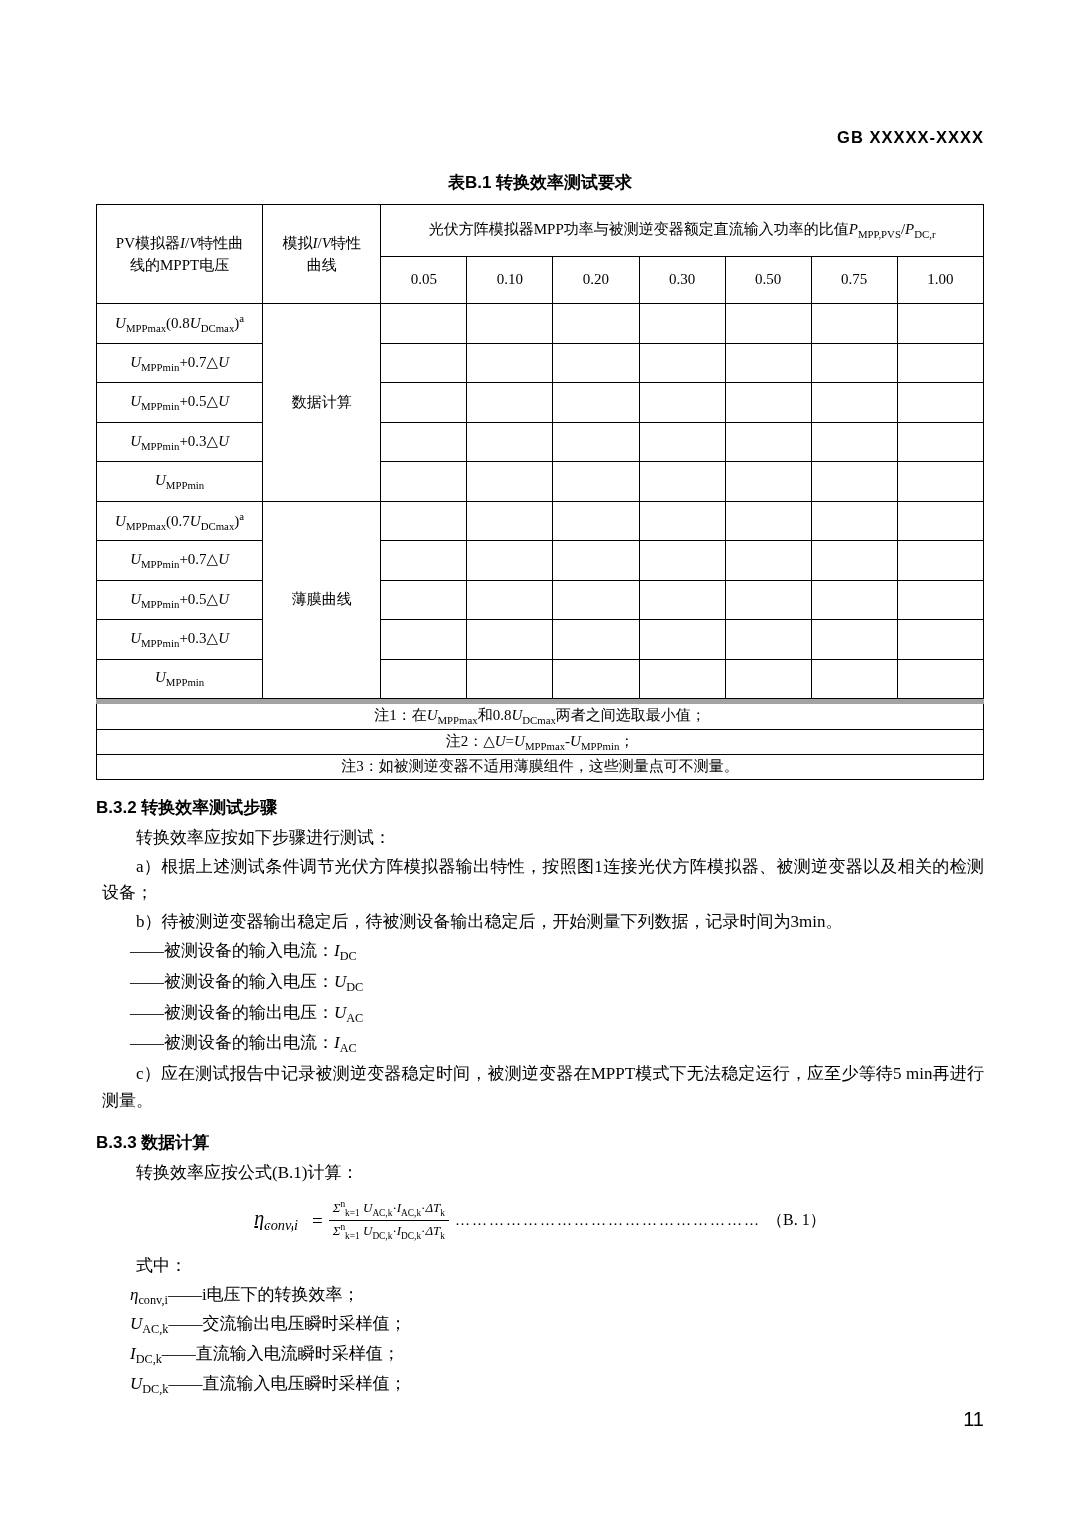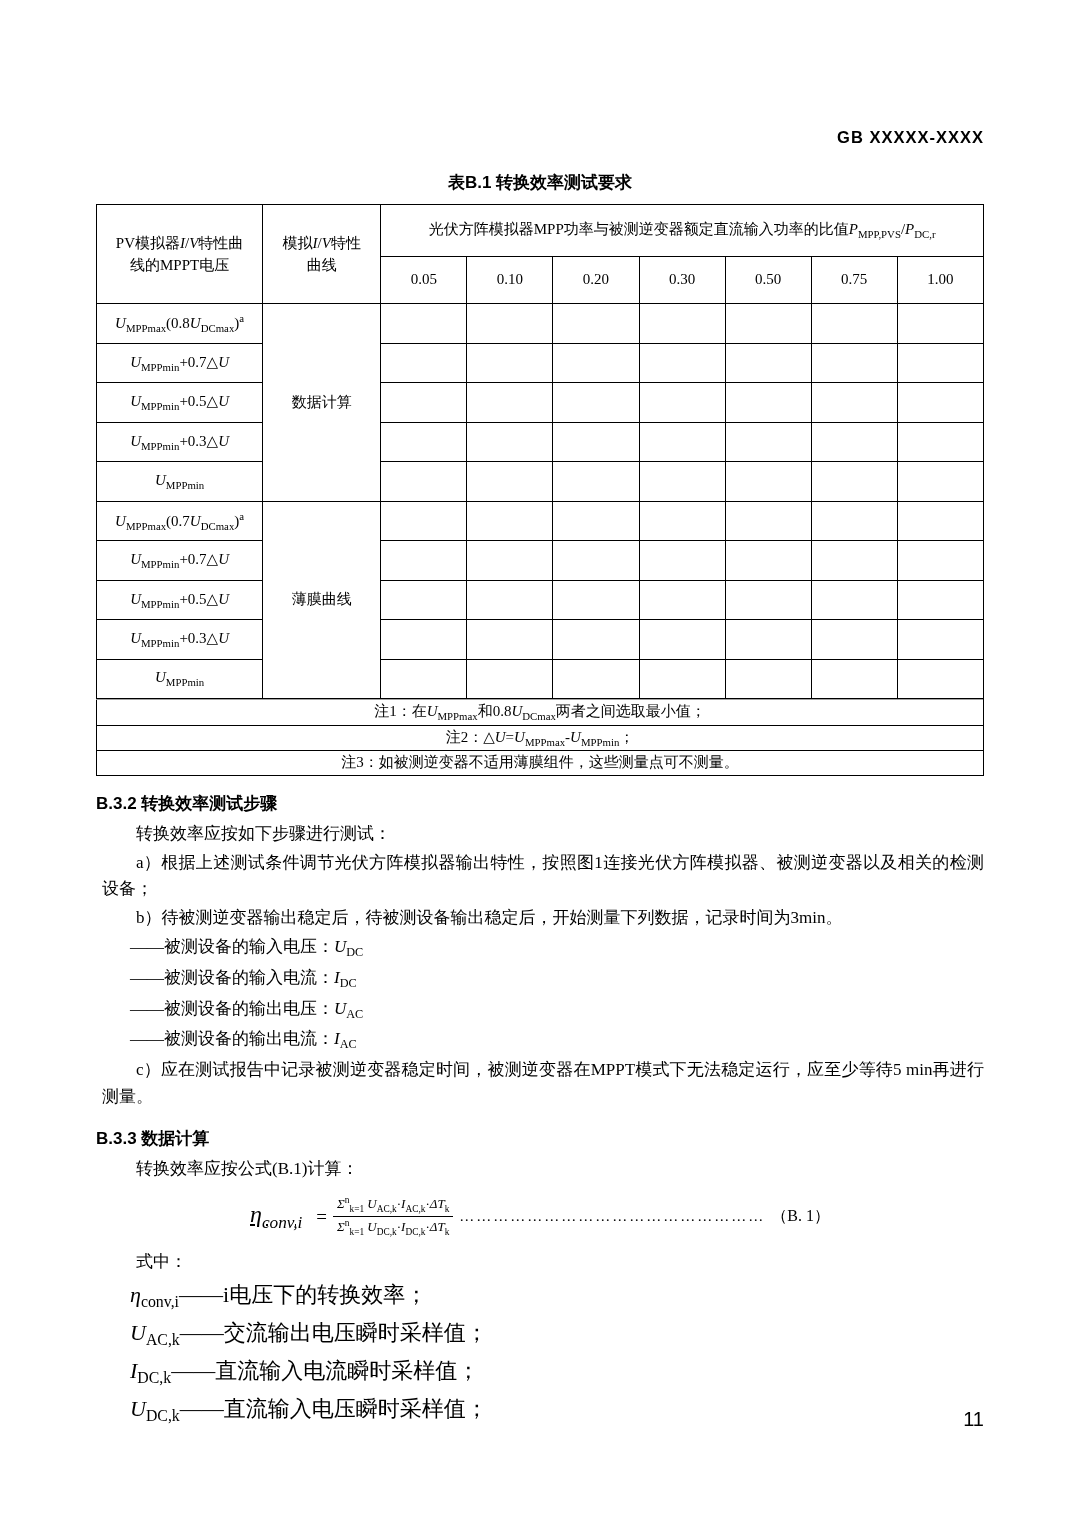--- a/index.html
+++ b/index.html
@@ -77,21 +77,21 @@
   .sub { font-size: 0.72em; vertical-align: sub; }
   .ital { font-style: italic; }
   .sup { font-size: 0.72em; vertical-align: super; }
   .notes td {
     text-align: left;
     padding: 7px 10px 7px 14px;
     font-size: 15px;
     border-top: none;
     border-bottom: none;
   }
-  .notes tr:first-child td { border-top: 1px solid #a3a3a3; }
+  .notes tr:first-child td { border-top: 5px solid #a3a3a3; }
   .notes tr:last-child td { border-bottom: 1px solid #000; }
   .note-line {
     line-height: 1.55;
   }
   h3.sec {
     font-family: "Liberation Sans", sans-serif;
     font-size: 17px;
     font-weight: bold;
     margin: 16px 0 6px 0;
   }
@@ -115,36 +115,36 @@
     flex-direction: column;
     align-items: center;
     vertical-align: middle;
     font-size: 13px;
     line-height: 1.25;
   }
   .frac .num { border-bottom: 1px solid #000; padding: 0 4px 1px 4px; }
   .frac .den { padding: 1px 4px 0 4px; }
   .eta-lead {
     font-style: italic;
-    font-size: 24px;
+    font-size: 20px;
     margin-right: 8px;
     text-decoration: underline;
   }
   .dots {
     flex: 0 1 auto;
     overflow: hidden;
     white-space: nowrap;
     letter-spacing: 2px;
     font-size: 15px;
     margin: 0 6px;
     color: #000;
   }
   .eqnum { font-size: 16px; white-space: nowrap; }
   .deflist p {
-    font-size: 22px;
+    font-size: 17px;
     margin: 0 0 2px 0;
     text-indent: 34px;
     line-height: 1.5;
   }
   .pagenum {
     position: absolute;
     right: 96px;
     bottom: 96px;
     font-family: "Liberation Sans", sans-serif;
     font-size: 20px;
@@ -337,22 +337,22 @@
         </td>
       </tr>
     </tbody>
   </table>
 
   <h3 class="sec">B.3.2 转换效率测试步骤</h3>
   <p class="body indent">转换效率应按如下步骤进行测试：</p>
   <p class="body indent">a）根据上述测试条件调节光伏方阵模拟器输出特性，按照图1连接光伏方阵模拟器、被测逆变器以及相关的检测设备；</p>
   <p class="body indent">b）待被测逆变器输出稳定后，待被测设备输出稳定后，开始测量下列数据，记录时间为3min。</p>
 
+  <p class="body dash">——被测设备的输入电流：<span class="ital">I</span><span class="sub">DC</span></p>
   <p class="body dash">——被测设备的输入电压：<span class="ital">U</span><span class="sub">DC</span></p>
-  <p class="body dash">——被测设备的输入电流：<span class="ital">I</span><span class="sub">DC</span></p>
   <p class="body dash">——被测设备的输出电压：<span class="ital">U</span><span class="sub">AC</span></p>
   <p class="body dash">——被测设备的输出电流：<span class="ital">I</span><span class="sub">AC</span></p>
 
   <p class="body indent">c）应在测试报告中记录被测逆变器稳定时间，被测逆变器在MPPT模式下无法稳定运行，应至少等待5 min再进行测量。</p>
 
   <h3 class="sec">B.3.3 数据计算</h3>
   <p class="body indent">转换效率应按公式(B.1)计算：</p>
 
   <div class="formula-row">
     <span class="eta-lead">η<span class="sub">conv,i</span></span>

